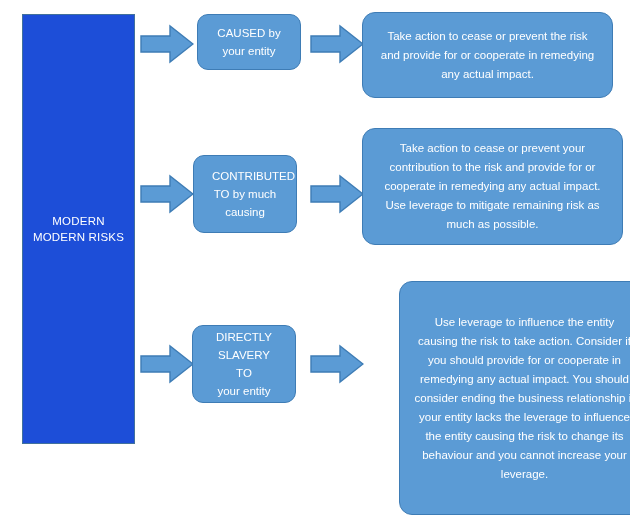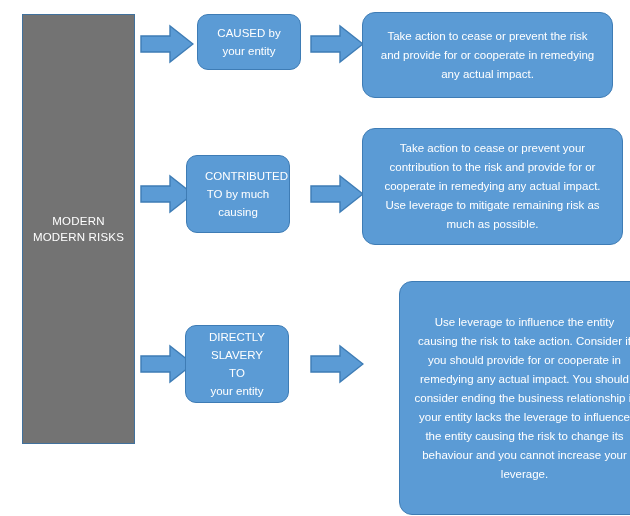--- a/index.html
+++ b/index.html
@@ -19,21 +19,21 @@
     overflow: hidden;
   }
 
   
   .risk-column {
     position: absolute;
     left: 22px;
     top: 14px;
     width: 113px;
     height: 430px;
-    background: #737373;
+    background: #1d4ed8;
     border: 1px solid #41719C;
     box-sizing: border-box;
     display: flex;
     align-items: center;
     justify-content: center;
   }
   .risk-column-label {
     color: #ffffff;
     font-size: 11.5px;
     line-height: 16px;
@@ -75,22 +75,22 @@
   
   .act-box { border-radius: 13px; }
   .act-box .rbox-text {
     font-size: 11.5px;
     line-height: 19px;
     padding: 4px 14px;
   }
 
   
   #cat-box-1 { left: 197px; top: 14px;  width: 104px; height: 56px; }
-  #cat-box-2 { left: 186px; top: 155px; width: 104px; height: 78px; }
-  #cat-box-3 { left: 185px; top: 325px; width: 104px; height: 78px; }
+  #cat-box-2 { left: 193px; top: 155px; width: 104px; height: 78px; }
+  #cat-box-3 { left: 192px; top: 325px; width: 104px; height: 78px; }
 
   #act-box-1 { left: 362px; top: 12px;  width: 251px; height: 86px; }
   #act-box-2 { left: 362px; top: 128px; width: 261px; height: 117px; }
   #act-box-3 { left: 362px; top: 281px; width: 251px; height: 234px; margin-left: 37px; }
 
   
   .arrow {
     position: absolute;
     width: 54px;
     height: 40px;

